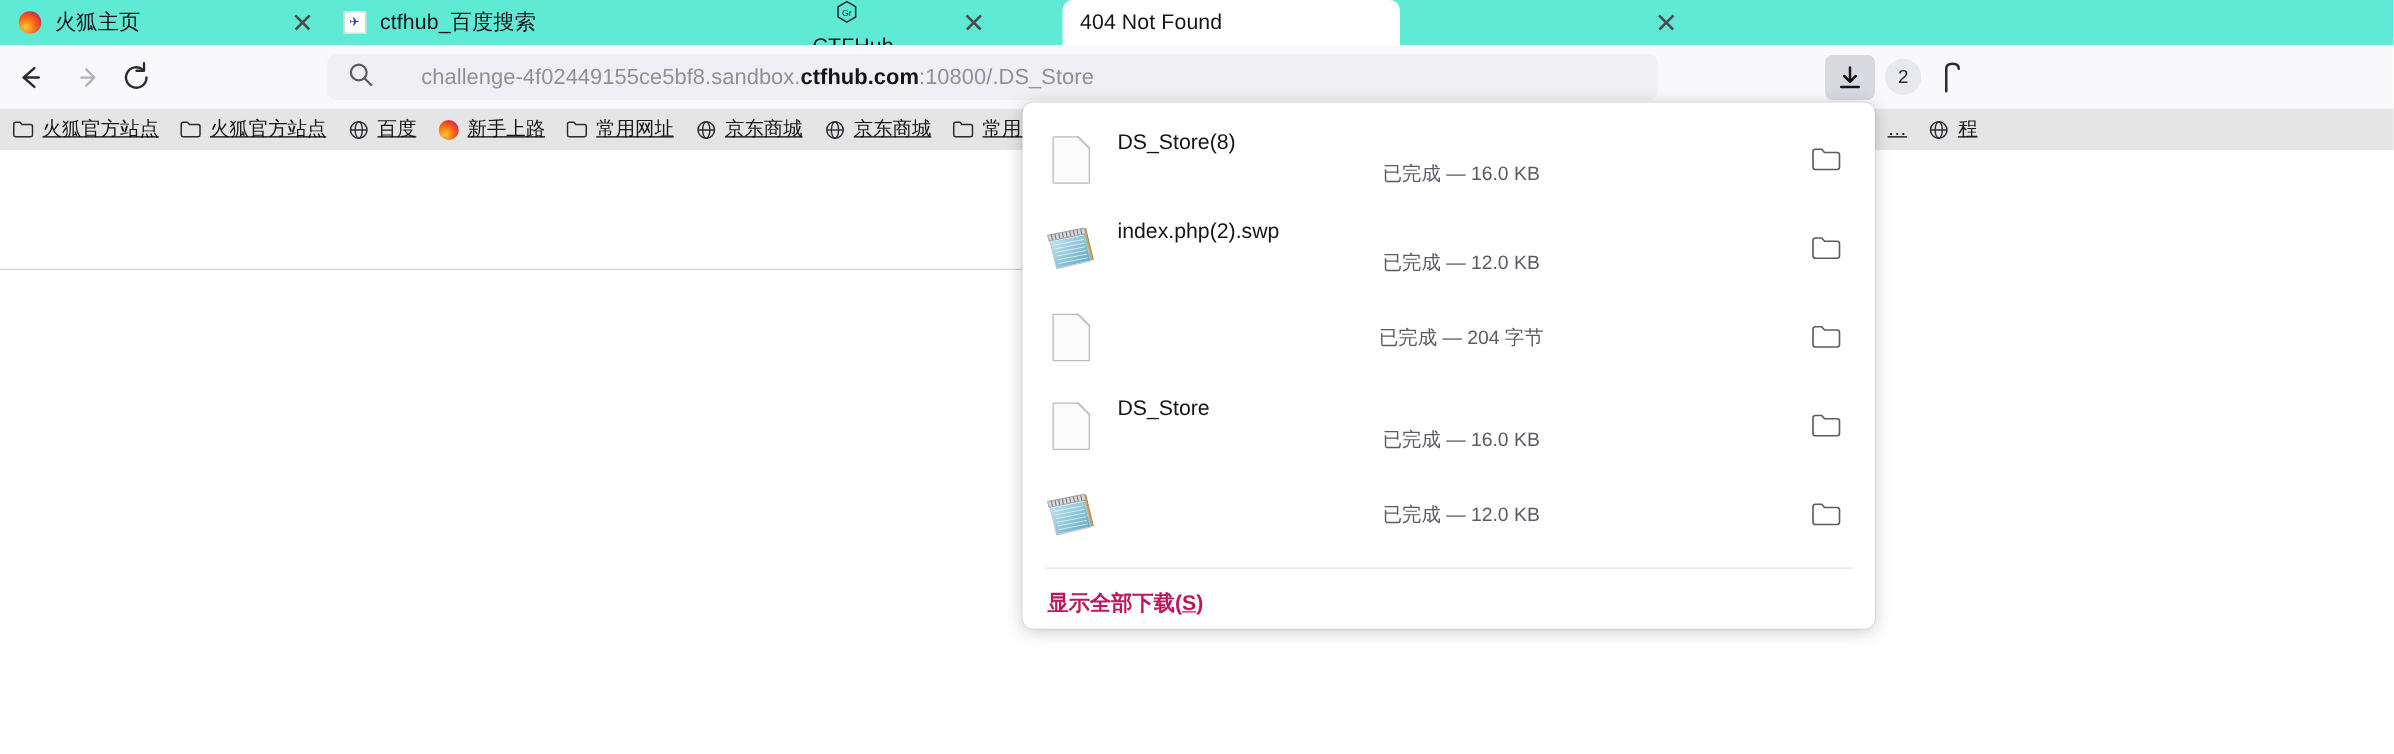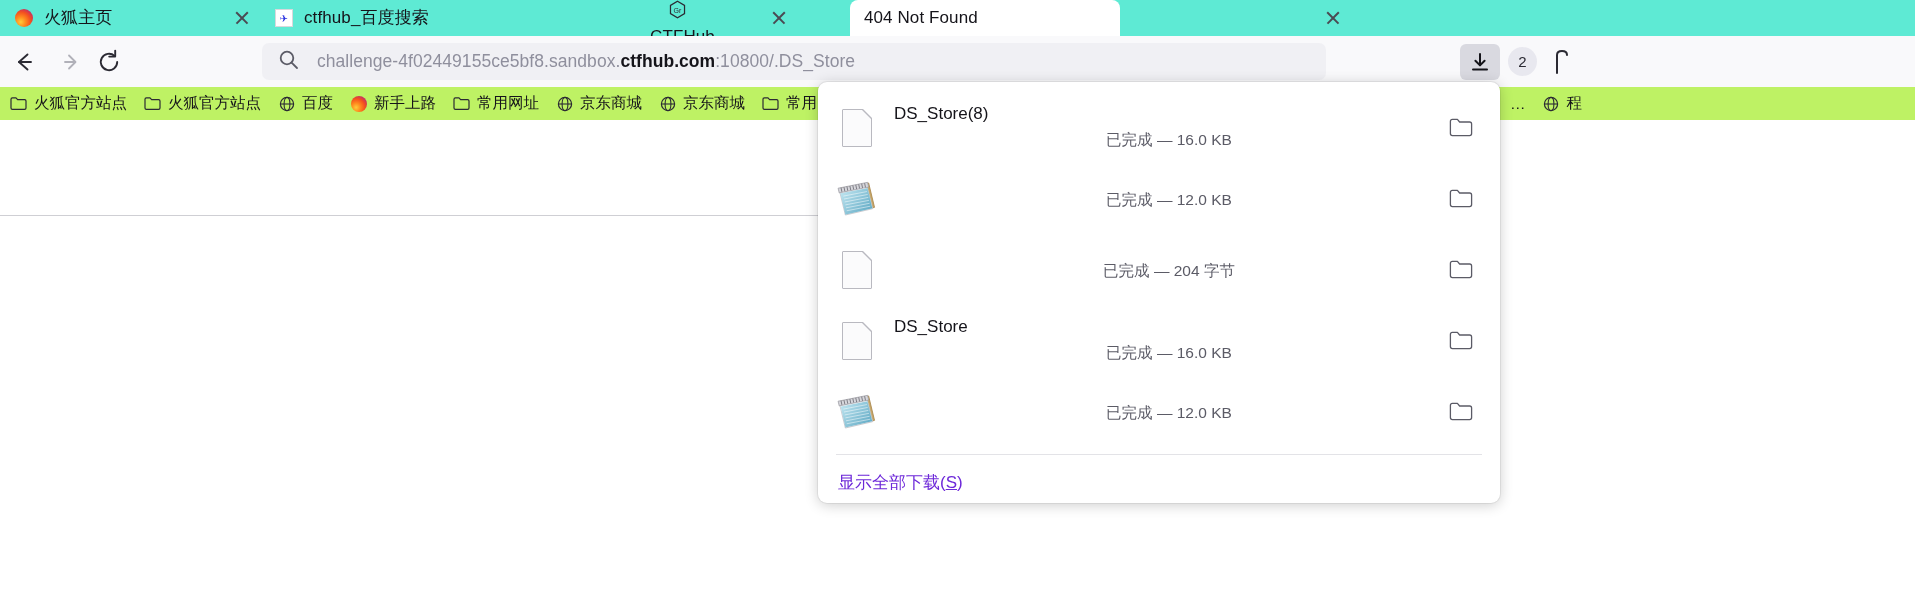--- a/index.html
+++ b/index.html
@@ -81,21 +81,21 @@
   }
   .navbtn svg { display: block; }
   #btn-back    { left: 4px; }
   #btn-forward { left: 52px; }
   #btn-reload  { left: 90px; }
 
   .urlbar {
     position: absolute; left: 262px; top: 7px;
     width: 1064px; height: 37px;
     background: #f0f0f4; border-radius: 7px;
-    display: flex; align-items: center;
+    display: flex; align-items: center; gap: 20px;
   }
   .url-search-icon { margin-left: 16px; margin-right: 18px; flex: 0 0 auto; }
   .url-text {
     font-size: 17.5px; color: #8f8f9d; white-space: nowrap;
     letter-spacing: .05px;
   }
   .url-text .host { color: #15141a; font-weight: bold; }
 
   .dl-button {
     position: absolute; left: 1460px; top: 8px;
@@ -107,22 +107,22 @@
     position: absolute; left: 1508px; top: 11px;
     width: 29px; height: 29px; border-radius: 50%;
     background: #e8e8ef; color: #2b2a33;
     font-size: 15px; display:flex; align-items:center; justify-content:center;
   }
   .ext-icon { position: absolute; left: 1550px; top: 12px; }
 
   
   .bookmarks {
     position: absolute; left: 0; top: 87px; width: 1915px; height: 33px;
-    background: #bef264;
-    display: flex; align-items: center;
+    background: #e5e5e5;
+    display: flex; align-items: center; text-decoration: underline;
   }
   .bm {
     display: flex; align-items: center; height: 26px;
     padding: 0 7px; margin-left: 3px; border-radius: 4px;
     white-space: nowrap;
   }
   .bm-label { font-size: 15.5px; color: #15141a; margin-left: 7px; }
   .bm-ico { width: 17px; height: 17px; flex: 0 0 17px; display:flex; align-items:center; justify-content:center;}
 
   
@@ -158,21 +158,21 @@
   }
   .dl-status { font-size: 15.5px; color: #5b5b66; line-height: 1.45; margin-top: 3px; text-align: center; }
   .dl-folder { width: 34px; flex: 0 0 34px; display:flex; align-items:center; justify-content:center; }
 
   .dl-sep {
     height: 1px; background: #e3e3e7; margin: 7px 18px 0 18px;
   }
   .dl-footer {
     height: 54px; display: flex; align-items: center; padding-left: 20px;
   }
-  .dl-footer-label { font-size: 17px; color: #6d28d9; }
+  .dl-footer-label { font-size: 17px; color: #be185d; font-weight: bold; }
   .dl-footer-label u { text-decoration: underline; }
 
   
   .fileicon { width: 30px; height: 38px; position: relative; }
   .fileicon .pg {
     position: absolute; inset: 0;
     background: #fbfbfc; border: 1px solid #b9b9c0;
     border-radius: 1px;
   }
   .fileicon .fold {
@@ -424,20 +424,21 @@
           </g>
           <defs>
             <linearGradient id="np" x1="0" y1="0" x2="1" y2="1">
               <stop offset="0" stop-color="#bfe4ef"></stop>
                 <stop offset="1" stop-color="#5fa9c4"></stop>
             </linearGradient>
           </defs>
         </svg>
       </span>
       <span class="dl-meta">
+        <span class="dl-name" style="display:block">index.php(2).swp</span>
         <span class="dl-status" style="display:block">已完成 — 12.0 KB</span>
       </span>
       <span class="dl-folder">
         <svg width="24" height="21" viewBox="0 0 24 21">
             <path d="M1.4 4.4 Q1.4 2.4 3.4 2.4 L8.4 2.4 L10.6 5 L20.6 5 Q22.6 5 22.6 7 L22.6 16.6 Q22.6 18.6 20.6 18.6 L3.4 18.6 Q1.4 18.6 1.4 16.6 Z" fill="none" stroke="#5b5b66" stroke-width="1.3" stroke-linejoin="round"></path>
           </svg>
       </span>
     </div>
 
     <div class="dl-item">

